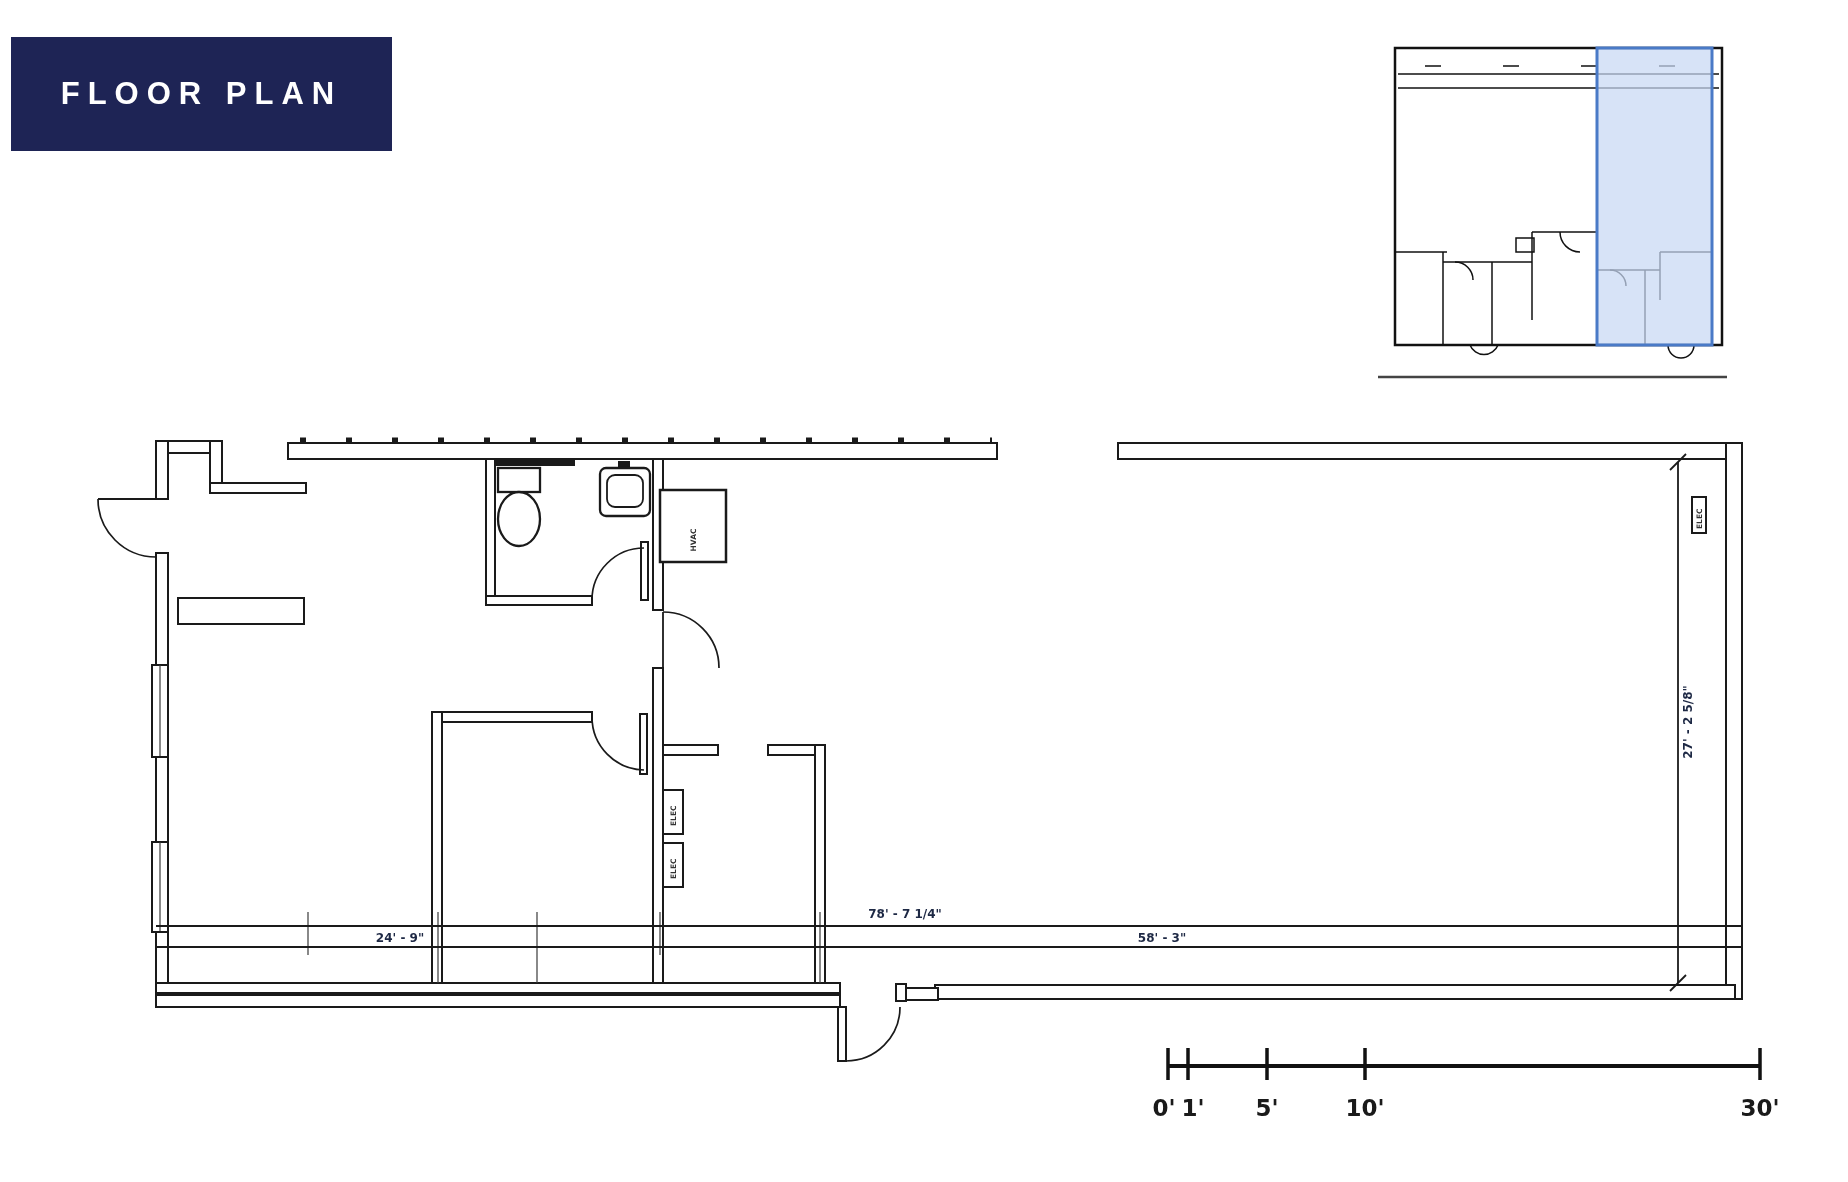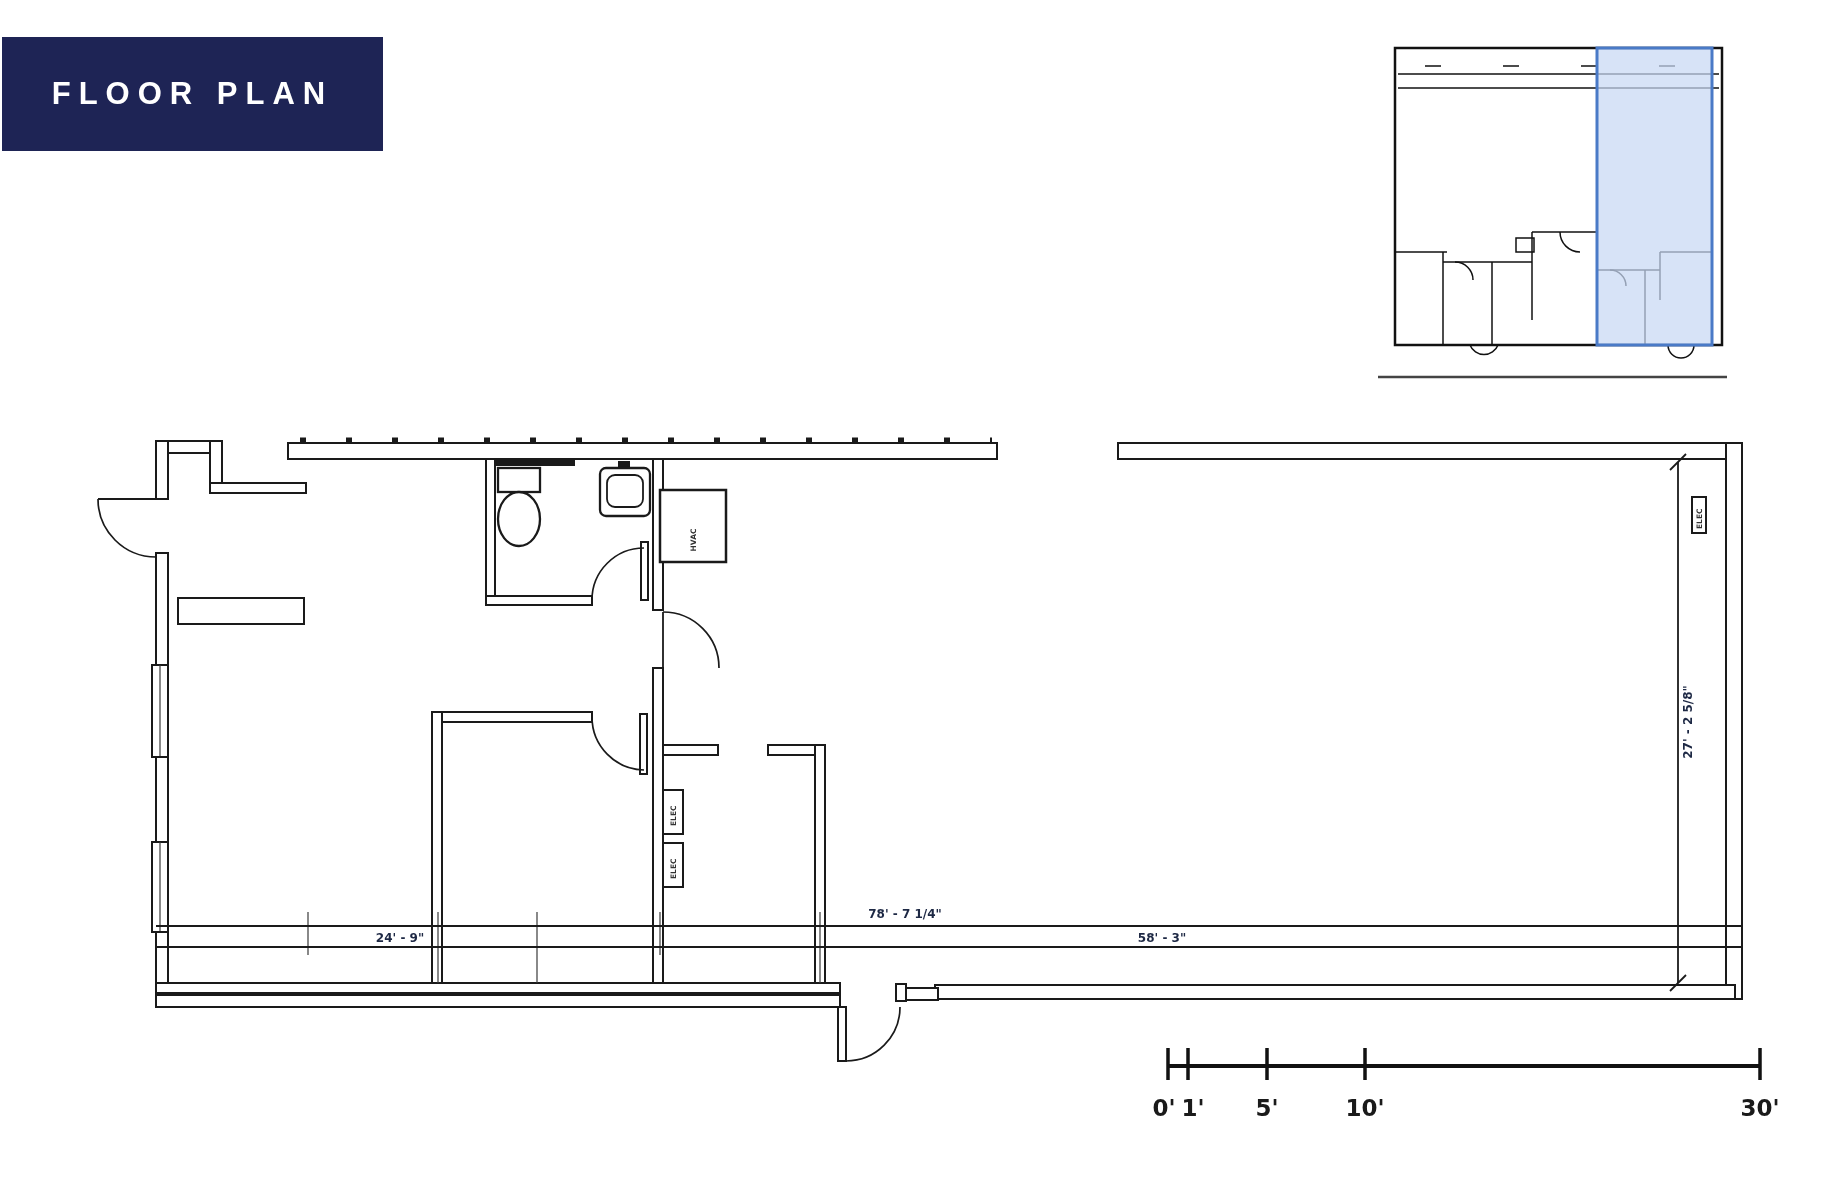--- a/index.html
+++ b/index.html
@@ -1,18 +1,18 @@
 <!DOCTYPE html>
 <html><head>
 <meta charset="utf-8">
 <style>
   html,body{margin:0;padding:0;background:#ffffff;}
   .stage{position:relative;width:1848px;height:1182px;background:#ffffff;overflow:hidden;
          font-family:"Liberation Sans",sans-serif;}
-  .title-box{position:absolute;left:2px;top:37px;width:381px;height:114px;background:#1e2455;
+  .title-box{position:absolute;left:11px;top:37px;width:381px;height:114px;background:#1e2455;
              display:flex;align-items:center;justify-content:center;}
   .title-box span{color:#ffffff;font-size:31px;font-weight:700;letter-spacing:8px;
                   font-family:"Liberation Sans",sans-serif;}
   svg{position:absolute;left:0;top:0;}
   .wall{fill:#ffffff;stroke:#1a1a1a;stroke-width:2;}
   .wall25{fill:#ffffff;stroke:#1a1a1a;stroke-width:2.5;}
   .solid{fill:#1a1a1a;stroke:none;}
   .ln{stroke:#1a1a1a;stroke-width:1.8;fill:none;}
   .thin{stroke:#3a3a3a;stroke-width:1.2;fill:none;}
   .arc{fill:none;stroke:#1a1a1a;stroke-width:1.7;}

